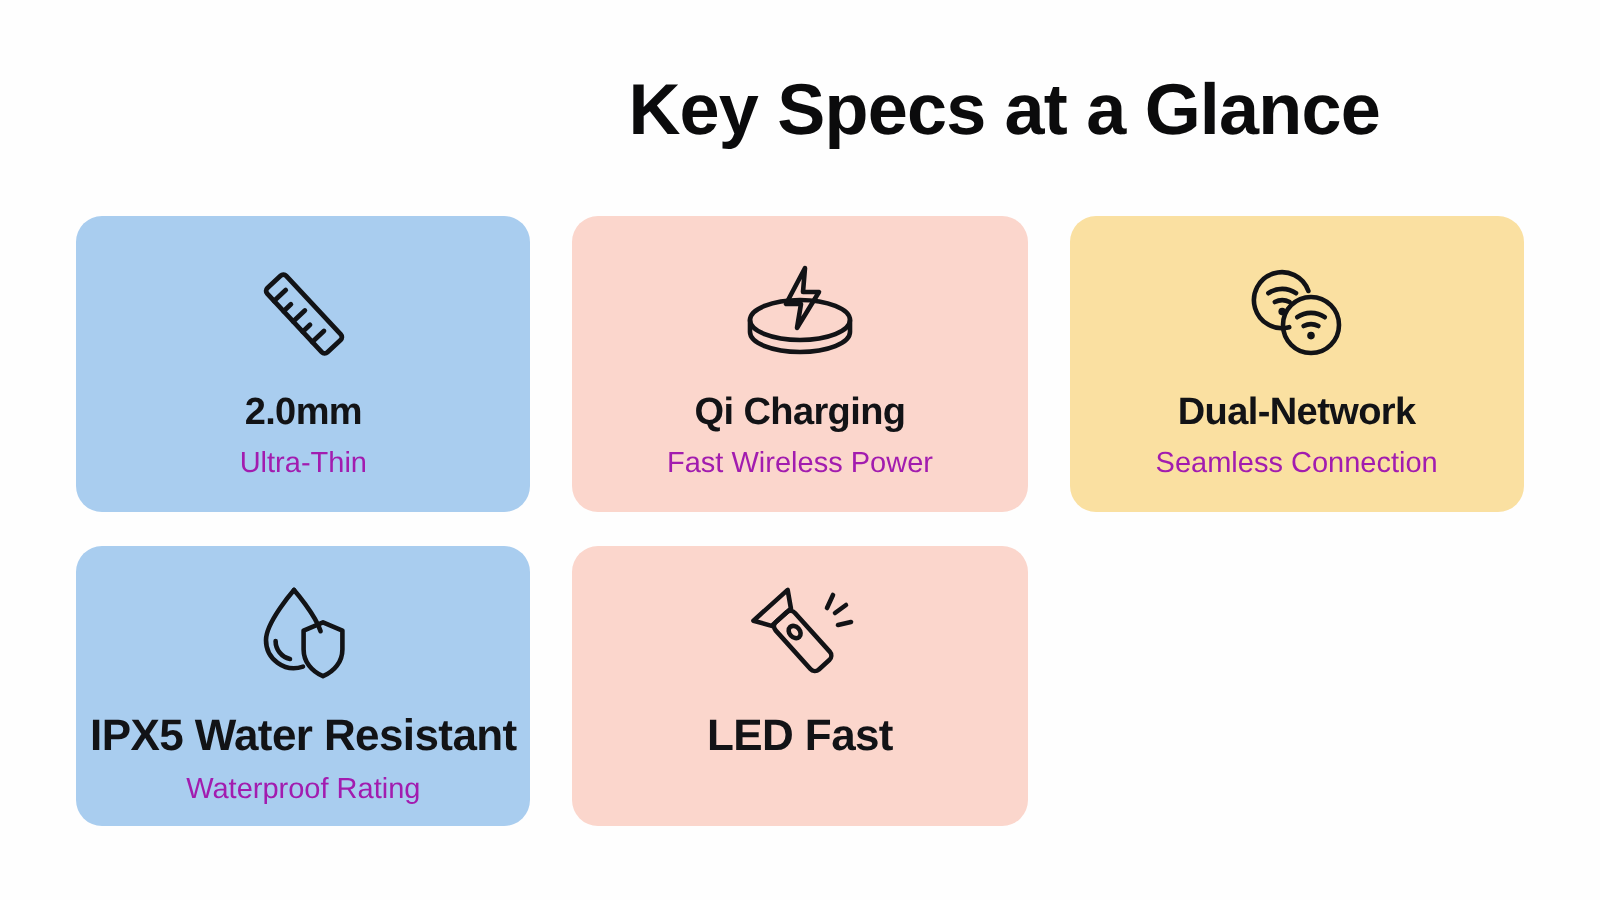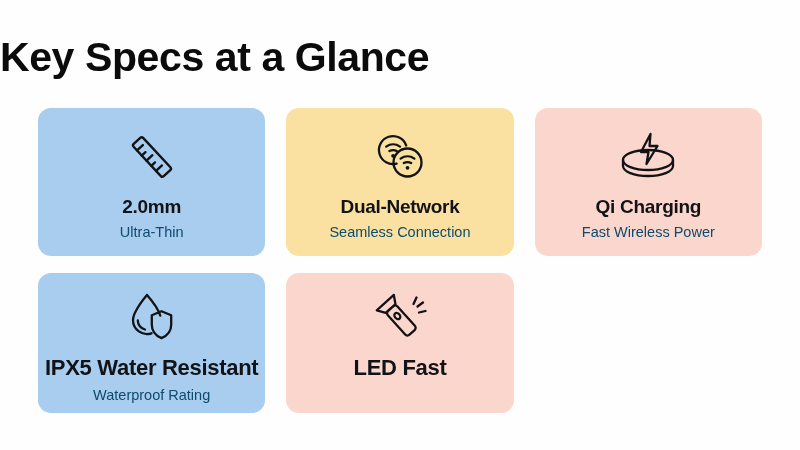--- a/index.html
+++ b/index.html
@@ -18,22 +18,22 @@
     width: 800px;
     height: 450px;
     background: #FEFEFE;
     box-sizing: border-box;
   }
   .page-title {
     position: absolute;
     top: 34px;
     left: 0;
     width: 690px;
-    text-align: left;
-    font-size: 41px;
+    text-align: right;
+    font-size: 36px;
     font-weight: bold;
     letter-spacing: -0.4px;
     color: #0B0B0C;
     font-family: "Liberation Sans", sans-serif;
   }
   .grid {
     position: absolute;
     top: 108px;
     left: 38px;
     width: 724px;
@@ -73,21 +73,21 @@
     color: #121316;
     letter-spacing: -0.3px;
     line-height: 1.15;
     text-align: center;
     margin-top: 2px;
     white-space: nowrap;
   }
   .card-sub {
     font-size: 14.5px;
     font-weight: normal;
-    color: #0c4a6e;
+    color: #a21caf;
     text-align: center;
     margin-top: 6px;
     line-height: 1.15;
     white-space: nowrap;
   }
   .card-row2 .card-title { font-size: 22px; }
   .card-row2 .card-sub { margin-top: 7px; text-align: center; }
 </style>
 </head>
 <body>
@@ -108,49 +108,49 @@
             <line x1="21.5" y1="27" x2="29.5" y2="27"></line>
             <line x1="21.5" y1="34" x2="26.5" y2="34"></line>
             <line x1="21.5" y1="41" x2="29.5" y2="41"></line>
           </g>
         </svg>
       </div>
       <div class="card-title">2.0mm</div>
       <div class="card-sub">Ultra-Thin</div>
     </div>
 
+    <div class="card card-pink card-row1">
+      <div class="icon-wrap">
+        <svg width="62" height="54" viewBox="0 0 62 54" fill="none" stroke="#121316" stroke-width="2.3" stroke-linecap="round" stroke-linejoin="round">
+          <path d="M6 30c0-5.5 11.2-10 25-10s25 4.5 25 10-11.2 10-25 10S6 35.5 6 30z"></path>
+          <path d="M6 30v6c0 5.5 11.2 10 25 10s25-4.5 25-10v-6"></path>
+          <path d="M33.5 4 24 22h7.5l-2 12 11-18h-8l1-12z" stroke-linejoin="round"></path>
+        </svg>
+      </div>
+      <div class="card-title">Qi Charging</div>
+      <div class="card-sub">Fast Wireless Power</div>
+    </div>
+
     <div class="card card-yellow card-row1">
       <div class="icon-wrap">
         <svg width="60" height="56" viewBox="0 0 60 56" fill="none" stroke="#121316" stroke-width="2.3" stroke-linecap="round" stroke-linejoin="round">
 
           <path d="M36.2 16.5a14 14 0 1 0 -9.6 18.1"></path>
           <path d="M16.2 17.6a12 12 0 0 1 13.8 0"></path>
           <path d="M19.4 22a8 8 0 0 1 7.4 0"></path>
           <circle cx="23.1" cy="26.8" r="1.9" fill="#121316" stroke="none"></circle>
 
           <circle cx="37.5" cy="33.5" r="14"></circle>
           <path d="M30.6 29.6a12 12 0 0 1 13.8 0"></path>
           <path d="M33.8 34a8 8 0 0 1 7.4 0"></path>
           <circle cx="37.5" cy="38.8" r="1.9" fill="#121316" stroke="none"></circle>
         </svg>
       </div>
       <div class="card-title">Dual-Network</div>
       <div class="card-sub">Seamless Connection</div>
-    </div>
-
-    <div class="card card-pink card-row1">
-      <div class="icon-wrap">
-        <svg width="62" height="54" viewBox="0 0 62 54" fill="none" stroke="#121316" stroke-width="2.3" stroke-linecap="round" stroke-linejoin="round">
-          <path d="M6 30c0-5.5 11.2-10 25-10s25 4.5 25 10-11.2 10-25 10S6 35.5 6 30z"></path>
-          <path d="M6 30v6c0 5.5 11.2 10 25 10s25-4.5 25-10v-6"></path>
-          <path d="M33.5 4 24 22h7.5l-2 12 11-18h-8l1-12z" stroke-linejoin="round"></path>
-        </svg>
-      </div>
-      <div class="card-title">Qi Charging</div>
-      <div class="card-sub">Fast Wireless Power</div>
     </div>
 
     <div class="card card-blue card-row2">
       <div class="icon-wrap">
         <svg width="58" height="56" viewBox="0 0 58 56" fill="none" stroke="#121316" stroke-width="2.3" stroke-linecap="round" stroke-linejoin="round">
           <path d="M24 4c0 0-14 16-14 25a14 14 0 0 0 18.5 13.3"></path>
           <path d="M24 4c0 0 10.5 12 13.3 20.6"></path>
           <path d="M14.8 29.5a9.2 9.2 0 0 0 7.2 9"></path>
           <path d="M38.5 20.2 28.8 24.3v9.4c0 6.2 4.1 11 9.7 13.4 5.6-2.4 9.7-7.2 9.7-13.4v-9.4L38.5 20.2z"></path>
         </svg>

